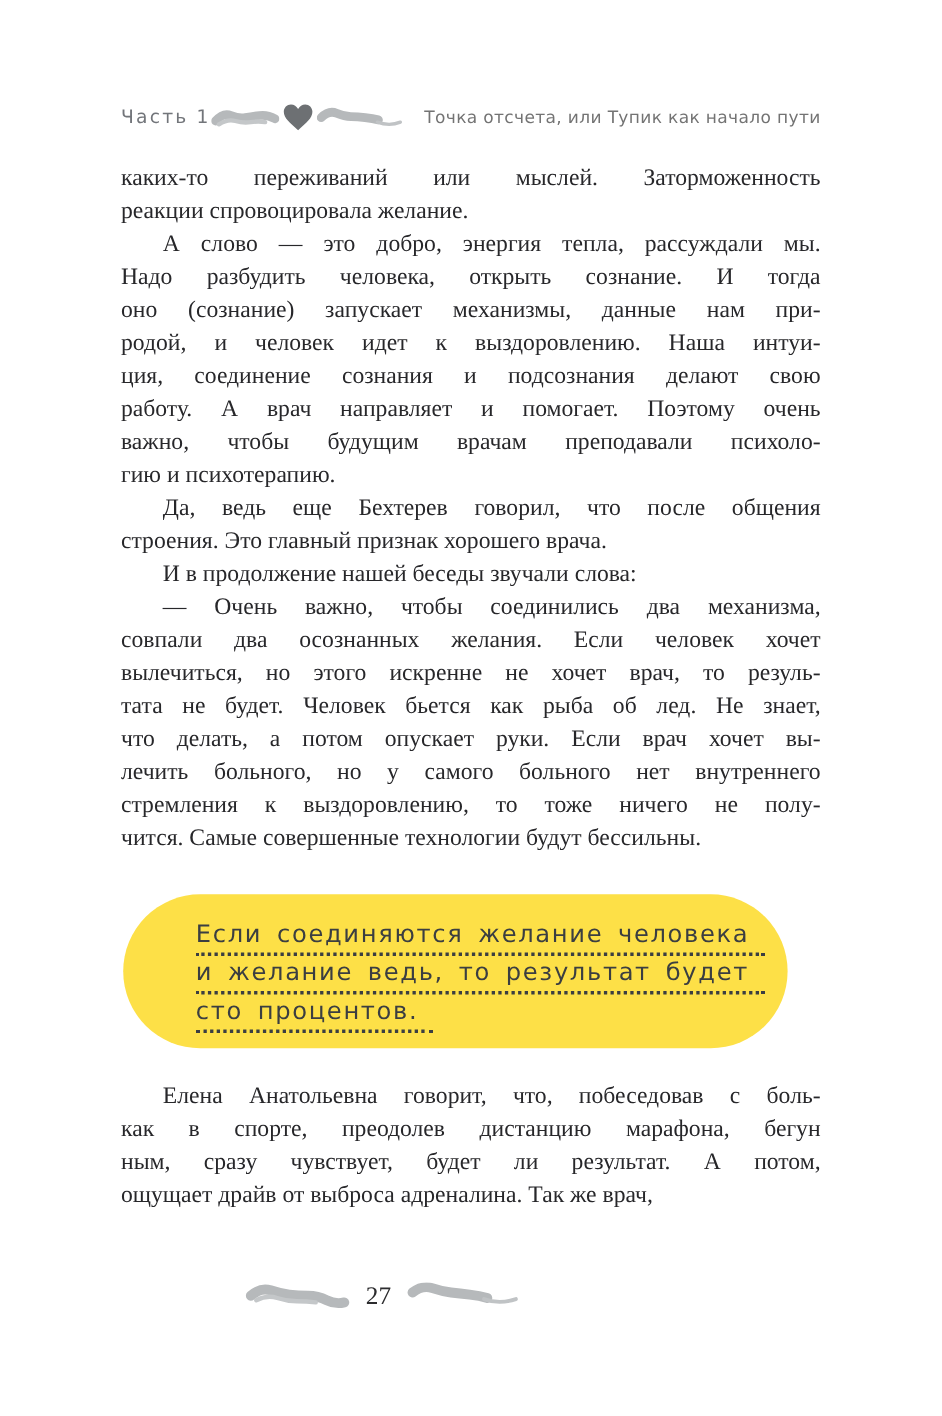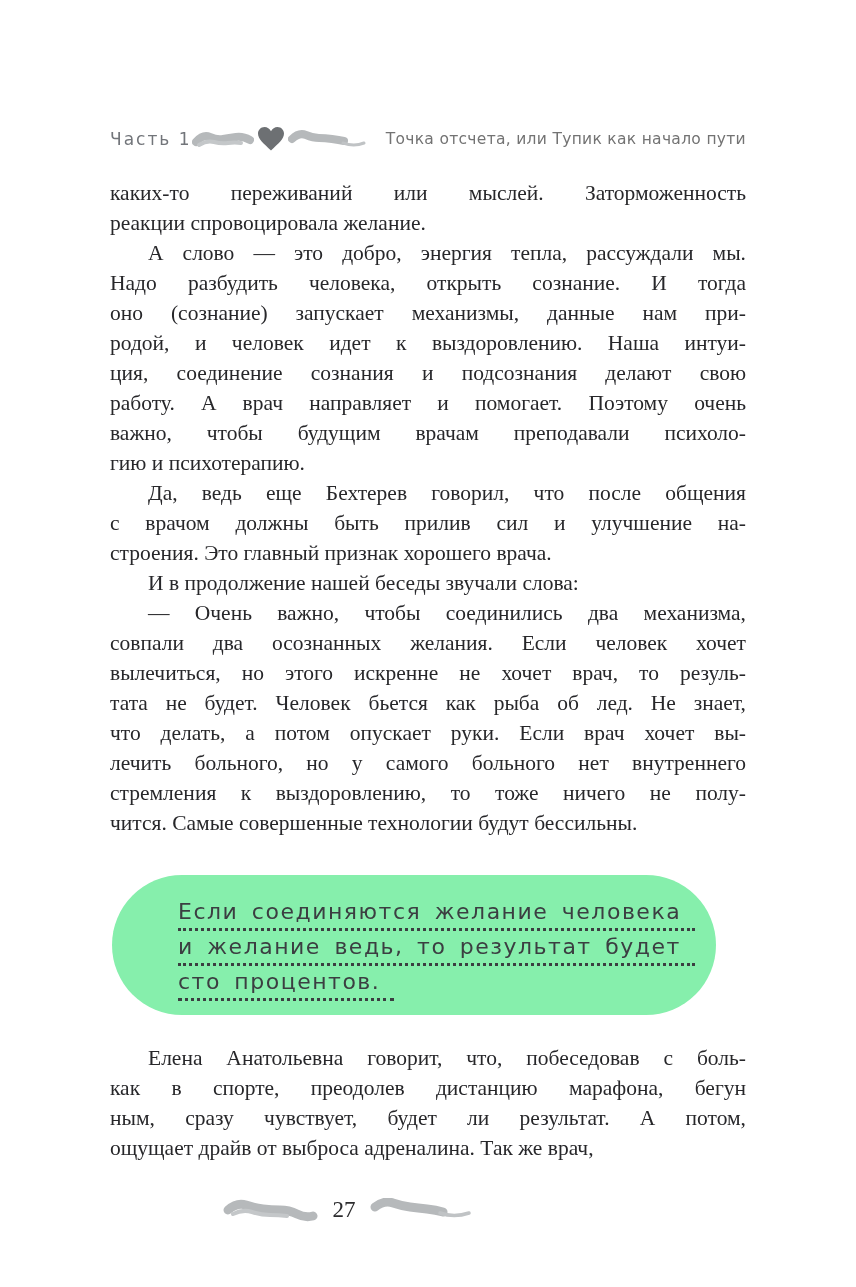--- a/index.html
+++ b/index.html
@@ -1,21 +1,21 @@
 <!DOCTYPE html>
 <html><head>
 <meta charset="utf-8">
 <style>
   html, body { margin:0; padding:0; }
   body {
     width:856px; height:1287px; position:relative; overflow:hidden;
     background:#ffffff;
     font-family:"Liberation Serif", serif;
   }
-  .page { position:absolute; inset:0; background:#ffffff;margin-top:32px; }
+  .page { position:absolute; inset:0; background:#ffffff; }
 
   
   .header { position:absolute; top:90px; left:110px; width:636px; height:36px; }
   .part-label {
     position:absolute; left:0; top:7px;
     font-family:"DejaVu Sans", sans-serif; font-size:17px; letter-spacing:2px;
     color:#72757a; white-space:nowrap;
   }
   .deco { position:absolute; left:82px; top:4px; display:flex; align-items:center; gap:3px; }
   .chapter-title {
@@ -30,21 +30,21 @@
     font-size:21.5px; line-height:30px; color:#27272a;
   }
   .para { margin:0; }
   .line { text-align:justify; text-align-last:justify; }
   .line.last { text-align-last:left; }
   .line.indent { text-indent:38px; }
 
   
   .callout {
     margin:37px 0 28px 2px; width:604px; height:140px;
-    background:#86efac; border-radius:72px;
+    background:#fde047; border-radius:72px;
     padding:24px 20px 0 66px; box-sizing:border-box;
   }
   .c-line {
     display:table;
     font-family:"DejaVu Sans", sans-serif; font-size:22px; line-height:26px;
     color:#3b3e41; letter-spacing:1.5px; word-spacing:5px;
     border-bottom:3px dotted #3b3e41;
     padding:0 14px 3px 0; margin-bottom:3px; white-space:nowrap;
   }
 
@@ -93,21 +93,20 @@
           <div class="line">Надо разбудить человека, открыть сознание. И тогда</div>
           <div class="line">оно (сознание) запускает механизмы, данные нам при-</div>
           <div class="line">родой, и человек идет к выздоровлению. Наша интуи-</div>
           <div class="line">ция, соединение сознания и подсознания делают свою</div>
           <div class="line">работу. А врач направляет и помогает. Поэтому очень</div>
           <div class="line">важно, чтобы будущим врачам преподавали психоло-</div>
           <div class="line last">гию и психотерапию.</div>
         </div>
         <div class="para">
           <div class="line indent">Да, ведь еще Бехтерев говорил, что после общения</div>
-          <div class="line">с врачом должны быть прилив сил и улучшение на-</div>
           <div class="line last">строения. Это главный признак хорошего врача.</div>
         </div>
         <div class="para">
           <div class="line indent last">И в продолжение нашей беседы звучали слова:</div>
         </div>
         <div class="para">
           <div class="line indent">— Очень важно, чтобы соединились два механизма,</div>
           <div class="line">совпали два осознанных желания. Если человек хочет</div>
           <div class="line">вылечиться, но этого искренне не хочет врач, то резуль-</div>
           <div class="line">тата не будет. Человек бьется как рыба об лед. Не знает,</div>

